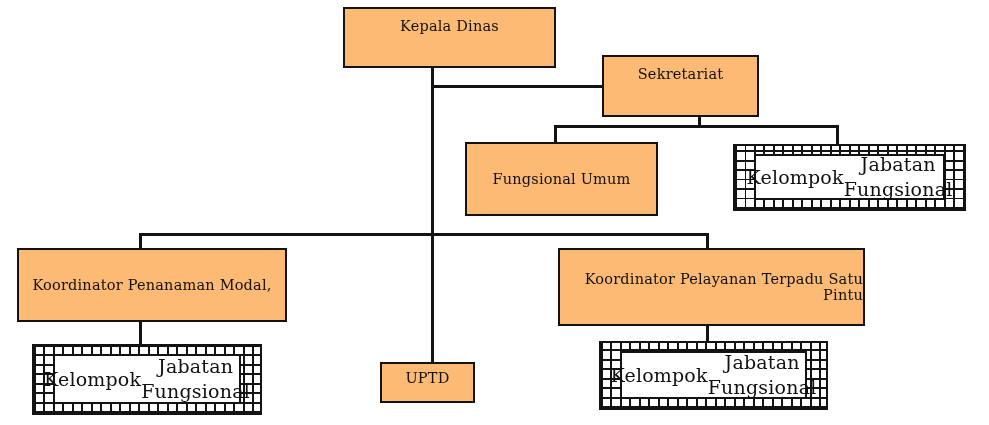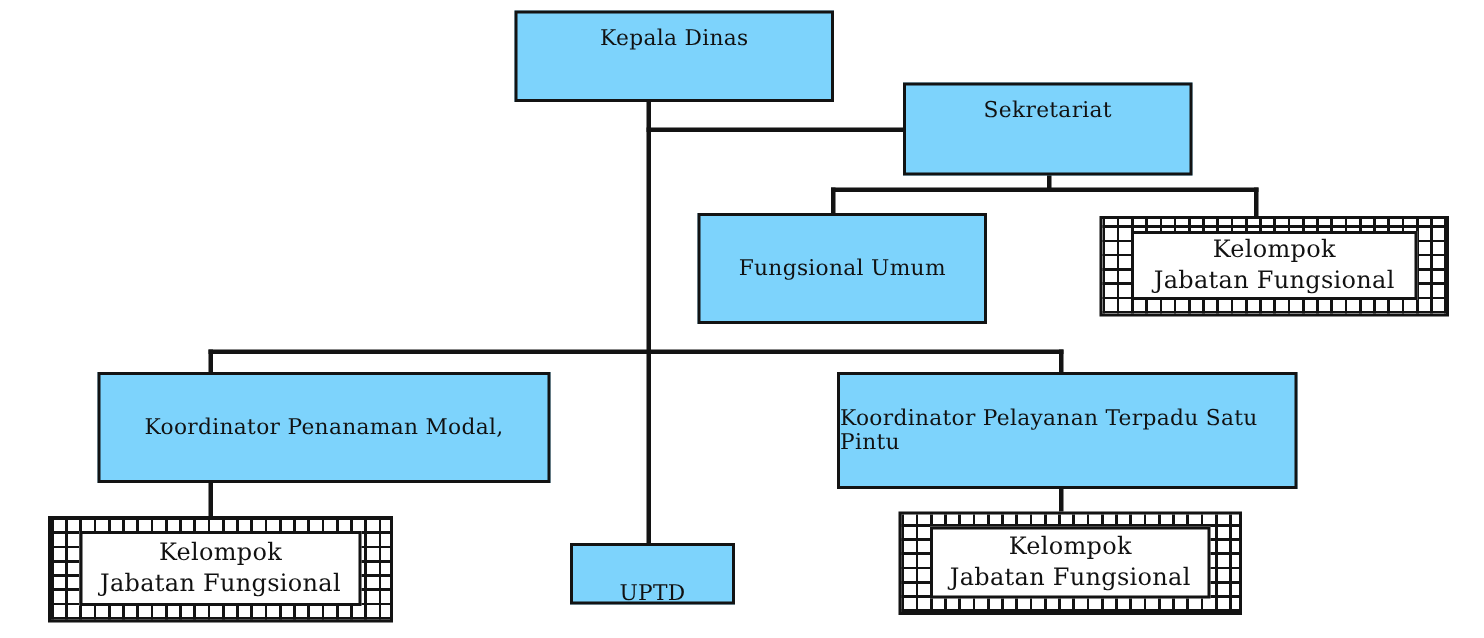--- a/index.html
+++ b/index.html
@@ -12,28 +12,28 @@
     width: 989px;
     height: 425px;
     background: #ffffff;
     font-family: "DejaVu Serif", "Liberation Serif", serif;
     color: #111111;
     overflow: hidden;
   }
   
   .node {
     position: absolute;
-    background: #7dd3fc;
+    background: #fdba74;
     border: 2.5px solid #131313;
     box-sizing: border-box;
     display: flex;
     justify-content: center;
     font-size: 14.5px;
     letter-spacing: 0.2px;
-    text-align: left;
+    text-align: right;
   }
   .node.top-text   { align-items: flex-start; padding-top: 9px; }
   .node.mid-text   { align-items: center; }
   
   .line {
     position: absolute;
     background: #131313;
   }
   
   .hatch {
@@ -48,25 +48,25 @@
   .hatch .inner {
     position: absolute;
     left: 19px;
     right: 19px;
     top: 8px;
     bottom: 9px;
     background: #ffffff;
     border: 2px solid #131313;
     box-sizing: border-box;
     display: flex;
-    flex-direction: column;
+    flex-direction: row;
     justify-content: center;
     align-items: center;
     text-align: center;
-    font-size: 16px;
+    font-size: 19px;
     line-height: 1.3;
     letter-spacing: 0.2px;
   }
 </style>
 </head>
 <body>
 
 <div class="stage">
 
   <div class="line" style="left:431px; top:68px;  width:3px;  height:294px;"></div>
@@ -78,37 +78,37 @@
   <div class="line" style="left:139px; top:233px; width:570px; height:3px;"></div>
   <div class="line" style="left:139px; top:233px; width:3px; height:16px;"></div>
   <div class="line" style="left:706px; top:233px; width:3px; height:16px;"></div>
   <div class="line" style="left:139px; top:321px; width:3px;  height:24px;"></div>
   <div class="line" style="left:706px; top:314px; width:3px;  height:28px;"></div>
 
   <div class="node top-text" style="left:343px; top:7px; width:213px; height:61px;">
     <span>Kepala Dinas</span>
   </div>
 
-  <div class="node top-text" style="left:602px; top:55px; width:193px; height:62px;">
+  <div class="node top-text" style="left:602px; top:55px; width:157px; height:62px;">
     <span>Sekretariat</span>
   </div>
 
   <div class="node mid-text" style="left:465px; top:142px; width:193px; height:74px;">
     <span>Fungsional Umum</span>
   </div>
 
-  <div class="node mid-text" style="left:17px; top:248px; width:302px; height:74px;margin-left:48px;">
+  <div class="node mid-text" style="left:17px; top:248px; width:270px; height:74px;">
     <span>Koordinator Penanaman Modal,</span>
   </div>
 
   <div class="node mid-text" style="left:558px; top:248px; width:307px; height:78px;">
     <span>Koordinator Pelayanan Terpadu Satu Pintu</span>
   </div>
 
-  <div class="node top-text" style="left:380px; top:362px; width:110px; height:41px; padding-top:24px;">
+  <div class="node top-text" style="left:380px; top:362px; width:95px; height:41px; padding-top:6px;">
     <span>UPTD</span>
   </div>
 
   <div class="hatch" style="left:733px; top:144px; width:233px; height:67px;">
     <div class="inner">
       <span>Kelompok</span>
       <span>Jabatan Fungsional</span>
     </div>
   </div>
 

